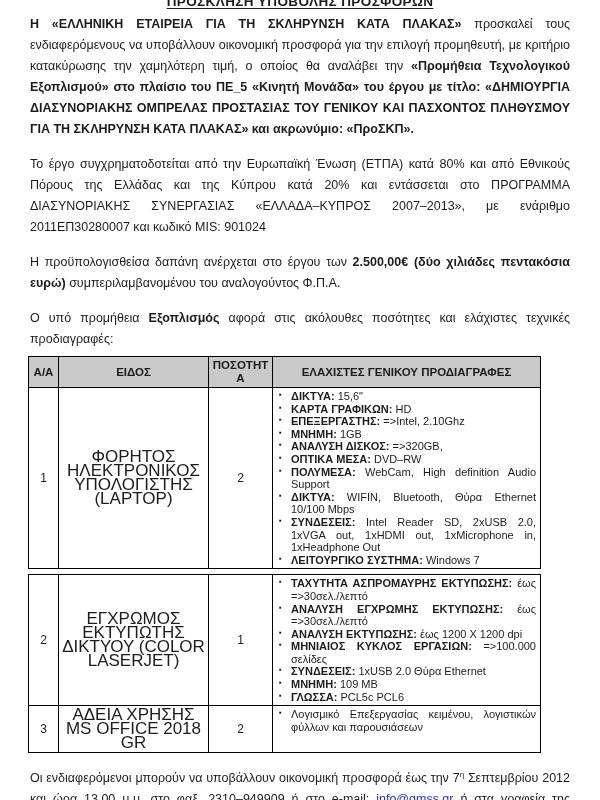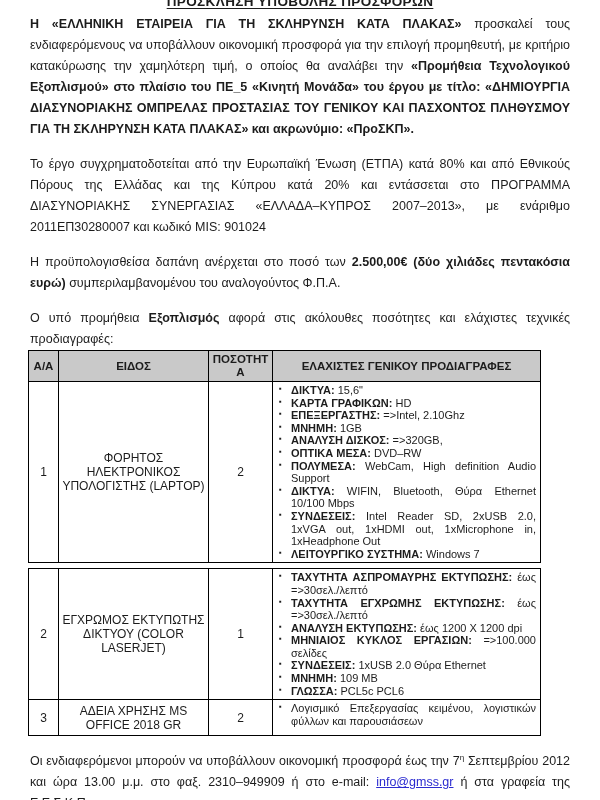--- a/index.html
+++ b/index.html
@@ -22,21 +22,21 @@
   }
   p.para {
     font-size: 12.5px;
     line-height: 21px;
     text-align: justify;
     margin-top: 14px;
   }
   p.para.first { margin-top: 5px; }
   b { font-weight: bold; }
 
-  .tblwrap { }
+  .tblwrap { margin-top: 6px; }
   table.t {
     border-collapse: collapse;
     table-layout: fixed;
     width: 512px;
     margin-left: -2px;
   }
   table.t + table.t { margin-top: 5px; }
   .t col.c1 { width: 30px; }
   .t col.c2 { width: 150px; }
   .t col.c3 { width: 64px; }
@@ -56,21 +56,21 @@
     word-break: break-word;
     overflow-wrap: anywhere;
   }
   .t td.c-num, .t td.c-qty {
     text-align: center;
     font-size: 12px;
     padding: 2px;
   }
   .t td.c-item {
     text-align: center;
-    font-size: 12px;
+    font-size: 17px;
     line-height: 14px;
     padding: 2px 3px;
   }
   .t td.c-specs {
     vertical-align: top;
     padding: 2px 4px 2px 5px;
   }
   .t tr.r1 td { height: 167px; }
   .t tr.r2 td { height: 117px; }
   .t tr.r3 td { height: 36px; }
@@ -97,21 +97,21 @@
 </style>
 </head>
 <body>
 
 <h1 class="title">ΠΡΟΣΚΛΗΣΗ ΥΠΟΒΟΛΗΣ ΠΡΟΣΦΟΡΩΝ</h1>
 
 <p class="para first"><b>Η «ΕΛΛΗΝΙΚΗ ΕΤΑΙΡΕΙΑ ΓΙΑ ΤΗ ΣΚΛΗΡΥΝΣΗ ΚΑΤΑ ΠΛΑΚΑΣ»</b><span> προσκαλεί τους ενδιαφερόμενους να υποβάλλουν οικονομική προσφορά για την επιλογή προμηθευτή, με κριτήριο κατακύρωσης την χαμηλότερη τιμή, ο οποίος θα αναλάβει την </span><b>«Προμήθεια Τεχνολογικού Εξοπλισμού» στο πλαίσιο του ΠΕ_5 «Κινητή Μονάδα» του έργου με τίτλο: «ΔΗΜΙΟΥΡΓΙΑ ΔΙΑΣΥΝΟΡΙΑΚΗΣ ΟΜΠΡΕΛΑΣ ΠΡΟΣΤΑΣΙΑΣ ΤΟΥ ΓΕΝΙΚΟΥ ΚΑΙ ΠΑΣΧΟΝΤΟΣ ΠΛΗΘΥΣΜΟΥ ΓΙΑ ΤΗ ΣΚΛΗΡΥΝΣΗ ΚΑΤΑ ΠΛΑΚΑΣ» και ακρωνύμιο: «ΠροΣΚΠ».</b></p>
 
 <p class="para"><span>Το έργο συγχρηματοδοτείται από την Ευρωπαϊκή Ένωση (ΕΤΠΑ) κατά 80% και από Εθνικούς Πόρους της Ελλάδας και της Κύπρου κατά 20% και εντάσσεται στο ΠΡΟΓΡΑΜΜΑ ΔΙΑΣΥΝΟΡΙΑΚΗΣ ΣΥΝΕΡΓΑΣΙΑΣ «ΕΛΛΑΔΑ–ΚΥΠΡΟΣ 2007–2013», με ενάριθμο 2011ΕΠ30280007 και κωδικό MIS: 901024</span></p>
 
-<p class="para"><span>Η προϋπολογισθείσα δαπάνη ανέρχεται στο ποσό των </span><b>2.500,00€ (δύο χιλιάδες πεντακόσια ευρώ)</b><span> συμπεριλαμβανομένου του αναλογούντος Φ.Π.Α.</span></p>
+<p class="para"><span>Η προϋπολογισθείσα δαπάνη ανέρχεται στο έργου των </span><b>2.500,00€ (δύο χιλιάδες πεντακόσια ευρώ)</b><span> συμπεριλαμβανομένου του αναλογούντος Φ.Π.Α.</span></p>
 
 <p class="para"><span>Ο υπό προμήθεια </span><b>Εξοπλισμός</b><span> αφορά στις ακόλουθες ποσότητες και ελάχιστες τεχνικές προδιαγραφές:</span></p>
 
 <div class="tblwrap">
   <table class="t">
     <colgroup>
         <col class="c1">
         <col class="c2">
         <col class="c3">
         <col class="c4">
@@ -153,21 +153,21 @@
         <col class="c4">
       </colgroup>
     <tbody>
         <tr class="r2">
       <td class="c-num">2</td>
       <td class="c-item">ΕΓΧΡΩΜΟΣ ΕΚΤΥΠΩΤΗΣ ΔΙΚΤΥΟΥ (COLOR LASERJET)</td>
       <td class="c-qty">1</td>
       <td class="c-specs">
         <ul class="specs">
           <li><span class="blt">▪</span><b>ΤΑΧΥΤΗΤΑ ΑΣΠΡΟΜΑΥΡΗΣ ΕΚΤΥΠΩΣΗΣ:</b> <span>έως =&gt;30σελ./λεπτό</span></li>
-          <li><span class="blt">▪</span><b>ΤΑΧΥΤΗΤΑ ΕΓΧΡΩΜΗΣ ΕΚΤΥΠΩΣΗΣ:</b> <span>έως =&gt;30σελ./λεπτό</span></li>
+          <li><span class="blt">▪</span><b>ΑΝΑΛΥΣΗ ΕΓΧΡΩΜΗΣ ΕΚΤΥΠΩΣΗΣ:</b> <span>έως =&gt;30σελ./λεπτό</span></li>
           <li><span class="blt">▪</span><b>ΑΝΑΛΥΣΗ ΕΚΤΥΠΩΣΗΣ:</b> <span>έως 1200 X 1200 dpi</span></li>
           <li><span class="blt">▪</span><b>ΜΗΝΙΑΙΟΣ ΚΥΚΛΟΣ ΕΡΓΑΣΙΩΝ:</b> <span>=&gt;100.000 σελίδες</span></li>
           <li><span class="blt">▪</span><b>ΣΥΝΔΕΣΕΙΣ:</b> <span>1xUSB 2.0 Θύρα Ethernet</span></li>
           <li><span class="blt">▪</span><b>ΜΝΗΜΗ:</b> <span>109 MB</span></li>
           <li><span class="blt">▪</span><b>ΓΛΩΣΣΑ:</b> <span>PCL5c PCL6</span></li>
         </ul>
       </td>
     </tr>
     <tr class="r3">
       <td class="c-num">3</td>

